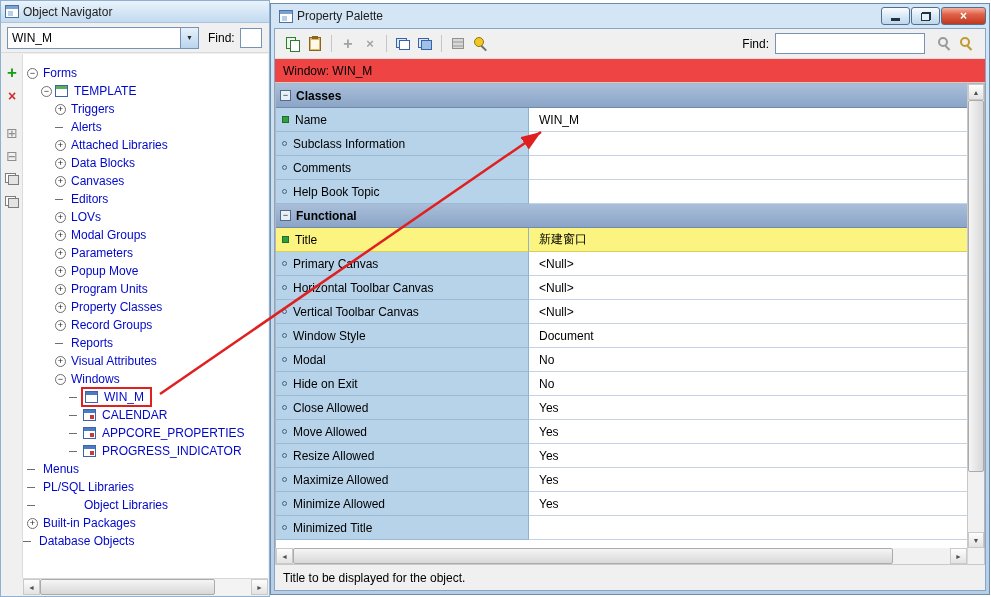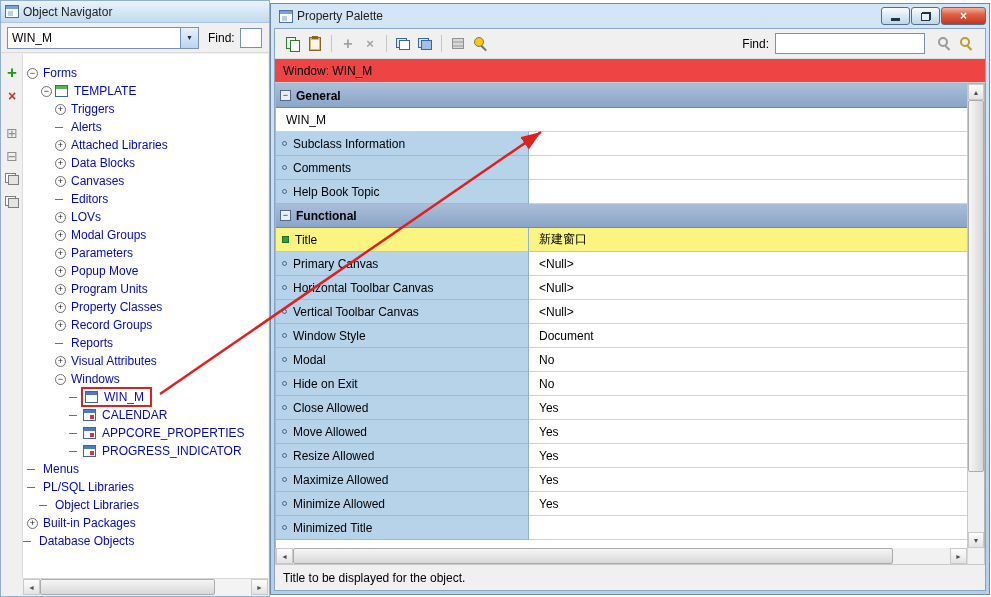--- a/index.html
+++ b/index.html
@@ -231,21 +231,21 @@
         <span class="tlabel">PROGRESS_INDICATOR</span>
       </div>
       <div class="tree-row" style="padding-left: 4px;">
         <span class="dash"></span>
         <span class="tlabel">Menus</span>
       </div>
       <div class="tree-row" style="padding-left: 4px;">
         <span class="dash"></span>
         <span class="tlabel">PL/SQL Libraries</span>
       </div>
-      <div class="tree-row" style="padding-left: 16px;">
+      <div class="tree-row" style="padding-left: 4px; gap: 41px;">
         <span class="dash"></span>
         <span class="tlabel">Object Libraries</span>
       </div>
       <div class="tree-row" style="padding-left: 4px;">
         <span class="exp">+</span>
         <span class="tlabel">Built-in Packages</span>
       </div>
       <div class="tree-row" style="padding-left: 0;">
         <span class="dash"></span>
         <span class="tlabel">Database Objects</span>
@@ -305,23 +305,27 @@
         </span>
       <span class="tool">
           <span class="key-ic gold"></span>
         </span>
     </div>
     <div class="ctx">Window: WIN_M</div>
     <div class="grid-wrap">
       <div class="grid" id="grid">
           <div class="grow gsection">
             <span class="sec-exp">−</span>
-            <span>General</span>
-          </div>
-          <div class="grow prop">
+            <span>Classes</span>
+          </div>
+          <div class="grow prop">
+            <div class="pname">
+              <span class="mark changed"></span>
+              <span>Name</span>
+            </div>
             <div class="pval">
               <span>WIN_M</span>
             </div>
           </div>
           <div class="grow prop">
             <div class="pname">
               <span class="mark default"></span>
               <span>Subclass Information</span>
             </div>
             <div class="pval">

